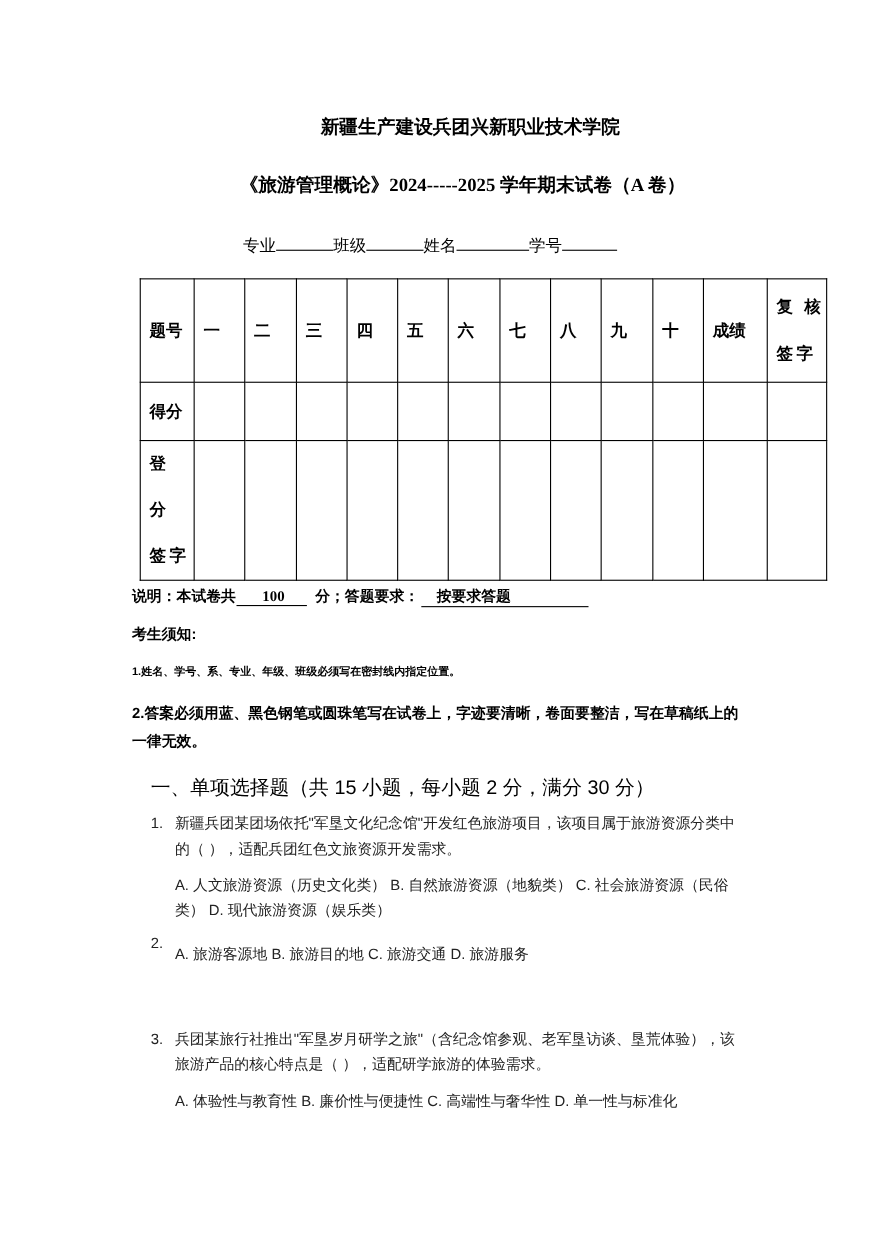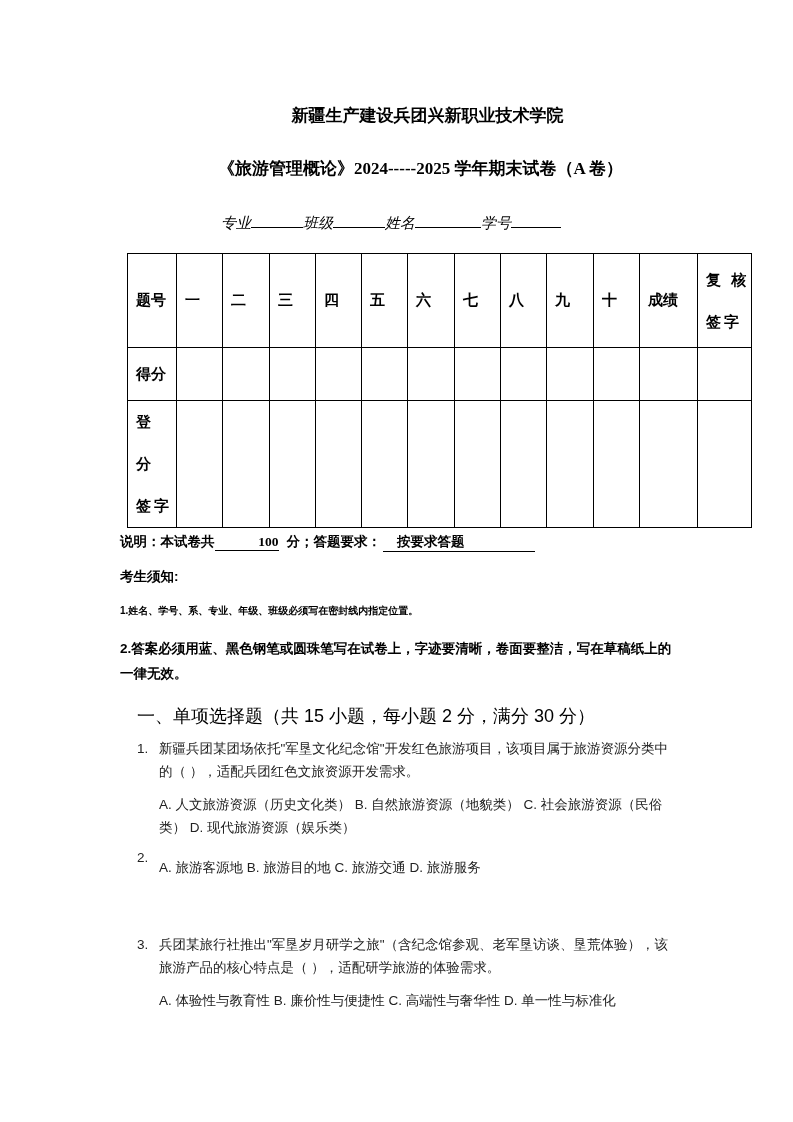--- a/index.html
+++ b/index.html
@@ -4,32 +4,32 @@
 <style>
   html, body { margin: 0; padding: 0; background: #ffffff; }
   body { width: 793px; height: 1122px; position: relative; overflow: hidden; color: #000; }
   .serif { font-family: "Liberation Serif", "DejaVu Serif", serif; padding-left: 24px; }
   .sans { font-family: "Liberation Sans", "DejaVu Sans", sans-serif; }
   .abs { position: absolute; white-space: nowrap; }
 
   .school { left: 0; width: 793px; top: 104px; text-align: center; font-size: 17px; font-weight: bold; padding-left: 31px; }
   .exam-title { left: 0; width: 793px; top: 157px; text-align: center; font-size: 17px; font-weight: bold; }
 
-  .info-line { left: 221px; top: 212px; font-size: 15px; font-style: italic; }
+  .info-line { left: 221px; top: 212px; font-size: 15px; }
   .info-line .blank { display: inline-block; border-bottom: 1px solid #000; height: 15px; vertical-align: baseline; }
 
   table.score { position: absolute; left: 127px; top: 253px; border-collapse: collapse; font-size: 15px; font-weight: bold; }
   table.score td { border: 1.3px solid #000; padding: 0 0 0 8px; text-align: left; vertical-align: middle; }
   table.score tr.r1 td { height: 93px; }
   table.score tr.r2 td { height: 52px; }
   table.score tr.r3 td { height: 94px; }
   .two-line { line-height: 42px; letter-spacing: 3px; }
 
   .note { left: 120px; top: 533px; font-size: 13.5px; font-weight: bold; }
-  .note .ul { display: inline-block; border-bottom: 1.3px solid #000; text-align: right; }
+  .note .ul { display: inline-block; border-bottom: 1.3px solid #000; text-align: left; }
   .sub-head { left: 120px; top: 568px; font-size: 13.5px; font-weight: bold; }
   .rule1 { left: 120px; top: 604px; font-size: 10px; font-weight: bold; }
   .rule2 { left: 120px; top: 636px; width: 560px; font-size: 13.5px; font-weight: bold; line-height: 25px; white-space: normal; }
 
   .section { left: 137px; top: 704px; font-size: 18px; }
 
   .q { position: absolute; left: 137px; width: 540px; font-size: 13.5px; line-height: 23px; color: #222; }
   .q .num { position: absolute; left: 0; top: 0; }
   .q .stem { margin-left: 22px; }
   .q .opts { margin-left: 22px; margin-top: 10px; }

